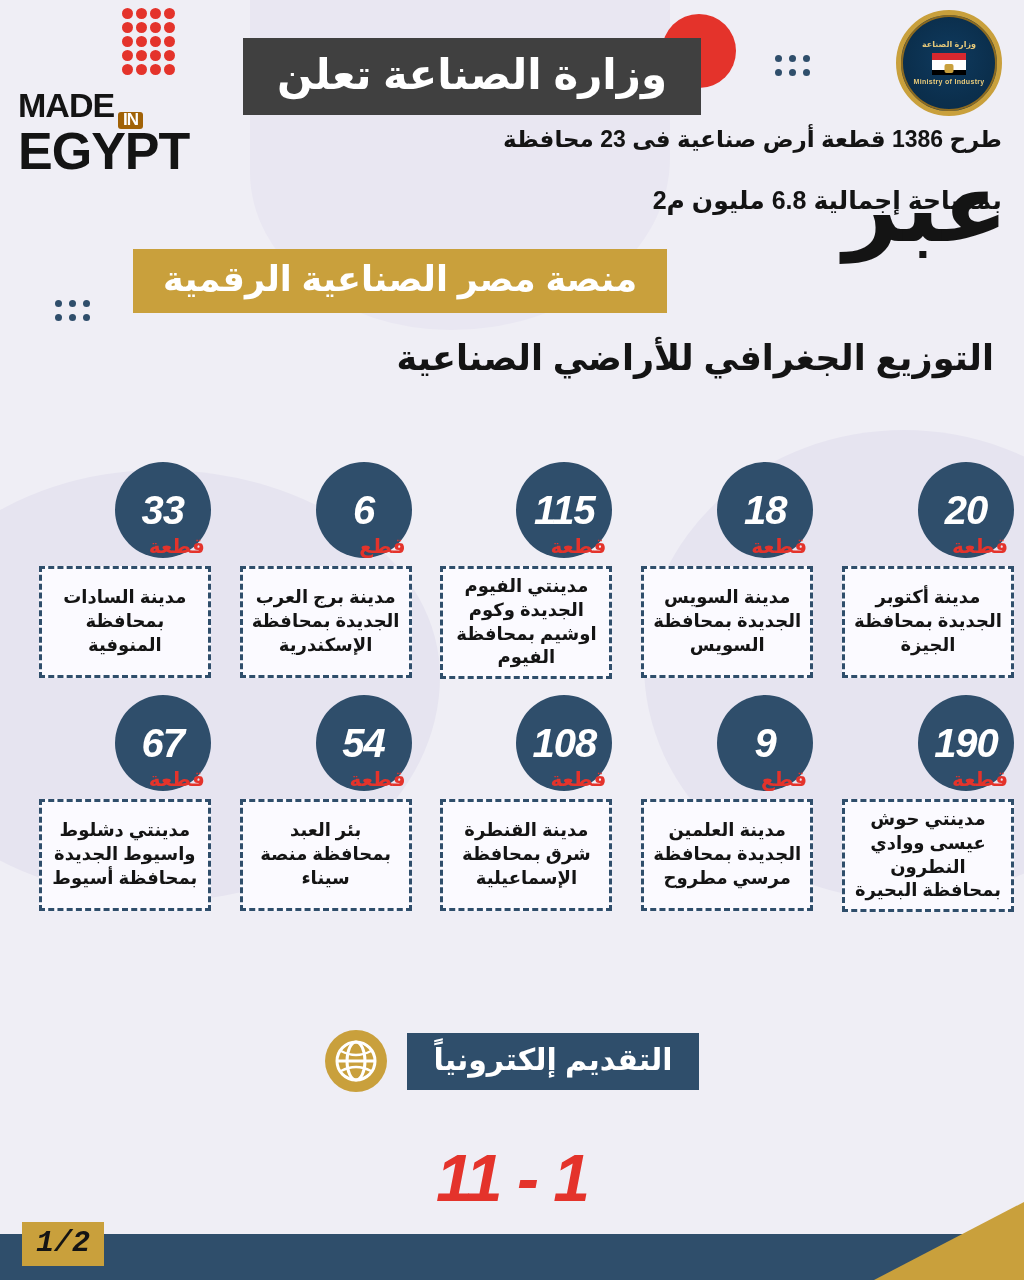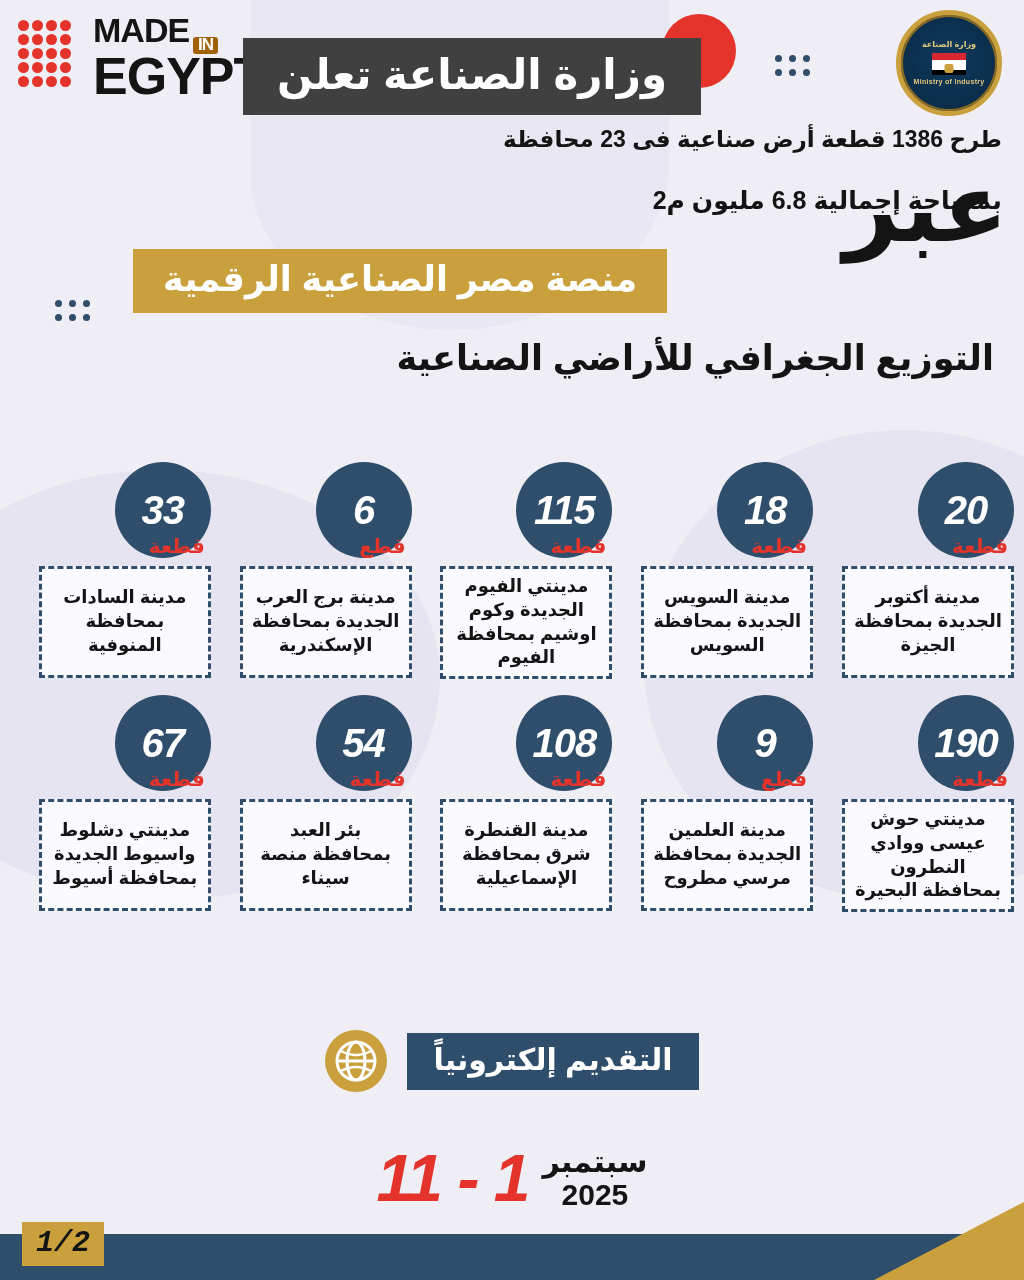--- a/index.html
+++ b/index.html
@@ -38,22 +38,23 @@
     position: absolute;
     left: 662px; top: 14px;
     width: 74px; height: 74px;
     background: #e4332b;
     border-radius: 50%;
   }
 
   
   .logo {
     position: absolute; left: 18px; top: 8px;
-    display: flex; align-items: center; gap: 8px;
+    display: flex; align-items: flex-end; gap: 8px;
     direction: ltr;
+    flex-direction: column;
   }
   .logo-dots {
     display: grid;
     grid-template-columns: repeat(5, 11px);
     grid-template-rows: repeat(5, 11px);
     gap: 3px;
   }
   .logo-dots i { display: block; width: 11px; height: 11px; background: #e4332b; border-radius: 50%; }
   .logo-dots i.off { background: transparent; }
   .logo-text { line-height: 0.88; }
@@ -360,24 +361,20 @@
         <circle cx="22" cy="22" r="19" fill="none" stroke="#ffffff" stroke-width="3"></circle>
         <ellipse cx="22" cy="22" rx="9" ry="19" fill="none" stroke="#ffffff" stroke-width="3"></ellipse>
         <line x1="3" y1="22" x2="41" y2="22" stroke="#ffffff" stroke-width="3"></line>
         <path d="M7 12 Q22 20 37 12" fill="none" stroke="#ffffff" stroke-width="2.5"></path>
         <path d="M7 32 Q22 24 37 32" fill="none" stroke="#ffffff" stroke-width="2.5"></path>
       </svg>
     </div>
   </div>
 
   <div class="date-row">
-    <div class="date-month">
-      <div>سبتمبر</div>
-      <div>2025</div>
-    </div>
     <div class="date-range">1 - 11</div>
   </div>
 
   <div class="footer-bar"></div>
   <div class="footer-accent"></div>
   <div class="page-num">1/2</div>
 
 </div>
 
 </body></html>

